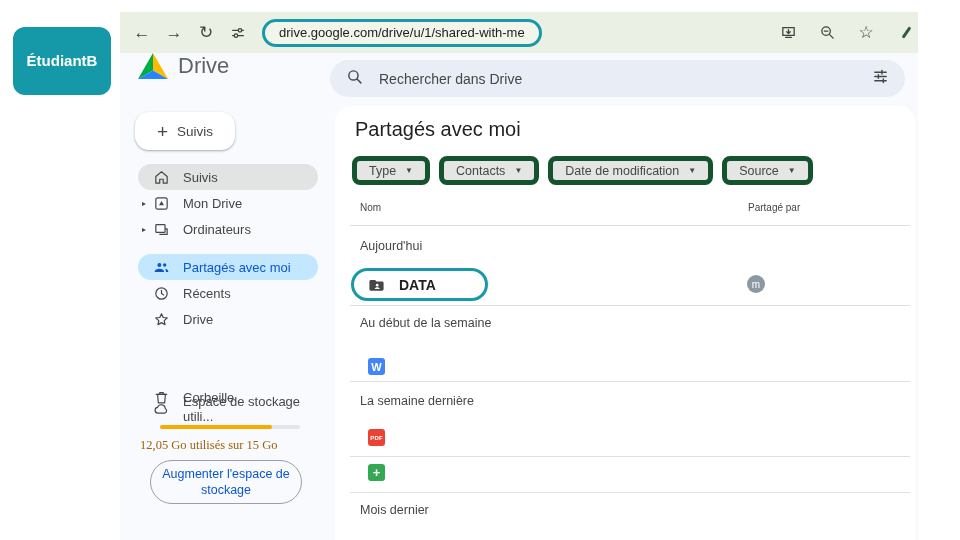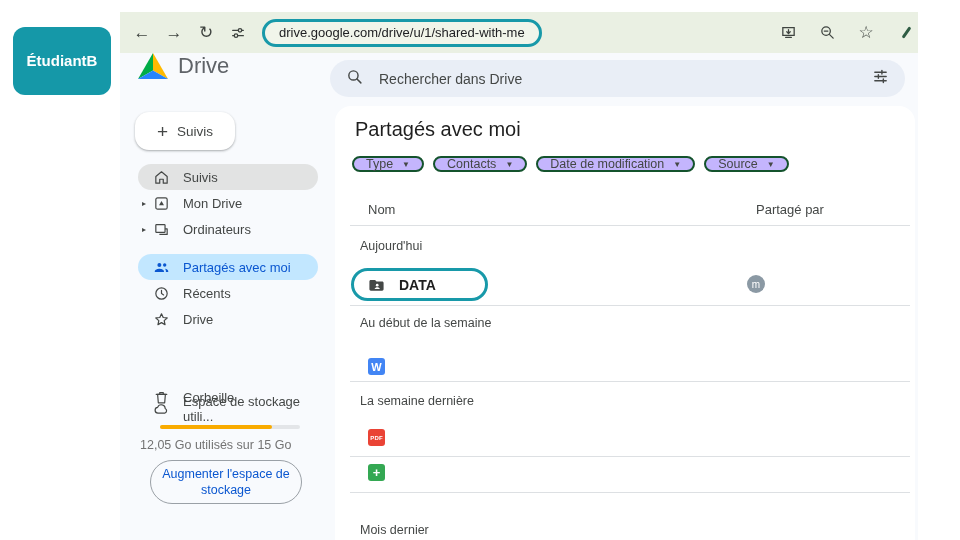--- a/index.html
+++ b/index.html
@@ -42,33 +42,33 @@
   .plus{font-size:19px;color:#444746;line-height:1;}
   .nav-item{position:absolute;left:18px;width:180px;height:26px;border-radius:999px;display:flex;
             align-items:center;padding-left:4px;font-size:13px;color:#444746;cursor:pointer;}
   .nav-item .exp{width:10px;font-size:8px;color:#444746;text-align:left;flex:0 0 auto;}
   .nav-item .ic{width:18px;height:18px;margin-right:13px;flex:0 0 auto;display:flex;align-items:center;justify-content:center;color:#444746;}
   .nav-item.sel{background:#c2e7ff;color:#0b57d0;}
   .nav-item.sel .ic{color:#0b57d0;}
   .nav-item.hov{background:#e2e3e3;}
   .storage-bar{position:absolute;left:40px;top:322px;width:140px;height:4px;border-radius:2px;background:#e3e5e8;}
   .storage-fill{height:100%;border-radius:2px;background:#f9ab00;}
-  .storage-txt{position:absolute;left:20px;top:335px;font-size:12.5px;color:#737373;}
+  .storage-txt{position:absolute;left:20px;top:335px;font-size:12.5px;color:#a16207;font-family:Liberation Serif, serif;}
   .upgrade{position:absolute;left:30px;top:357px;width:152px;height:44px;border:1px solid #9aa0a6;
            border-radius:22px;background:transparent;color:#0b57d0;font-size:12.5px;line-height:1.3;cursor:pointer;}
 
   
   .card{position:absolute;left:215px;top:53px;width:580px;height:434px;background:#fff;
         border-radius:16px 16px 0 0;}
   .title{position:absolute;left:20px;top:12px;font-size:20px;color:#1f1f1f;}
   .chips{position:absolute;left:17px;top:50px;display:flex;gap:9px;}
-  .chip{height:16px;border:2px solid #14532d;border-radius:8px;background:#c4b5fd;display:flex;
+  .chip{height:29px;border:5px solid #14532d;border-radius:8px;background:#e5e5e5;display:flex;
         align-items:center;padding:0 12px;font-size:12.5px;color:#444746;cursor:pointer;}
   .chip .caret{font-size:8px;margin-left:9px;color:#444746;}
-  .colhead{position:absolute;top:96px;font-size:13px;color:#444746;margin-left:8px;}
+  .colhead{position:absolute;top:96px;font-size:10px;color:#444746;}
   .hr{position:absolute;left:15px;right:5px;height:1px;background:#dde0e3;}
   .sect{position:absolute;left:25px;font-size:12.5px;color:#444746;}
   .file-row-name{position:absolute;left:64px;font-size:14px;color:#1f1f1f;font-weight:bold;}
   .data-oval{position:absolute;left:16px;top:162px;width:137px;height:33px;border:3px solid #1899a9;border-radius:17px;}
   .fico{position:absolute;left:33px;width:17px;height:17px;border-radius:3px;color:#fff;display:flex;
         align-items:center;justify-content:center;font-weight:bold;}
   .avatar{position:absolute;left:412px;top:169px;width:18px;height:18px;border-radius:50%;
           background:#8b99a4;color:#fff;font-size:10px;display:flex;align-items:center;justify-content:center;}
 </style>
 </head>
@@ -300,18 +300,18 @@
         <div class="hr" style="top:275px"></div>
         <div class="sect" style="top:288px">La semaine dernière</div>
 
         <div class="fico" style="top:323px;background:#ea4335;font-size:6px;letter-spacing:.2px">PDF</div>
 
         <div class="hr" style="top:350px"></div>
 
         <div class="fico" style="top:358px;background:#34a853;font-size:13px">+</div>
 
         <div class="hr" style="top:386px"></div>
-        <div class="sect" style="top:417px">Mois dernier</div>
+        <div class="sect" style="top:397px">Mois dernier</div>
       </div>
 
     </div>
   </div>
 </div>
 
 </body></html>

